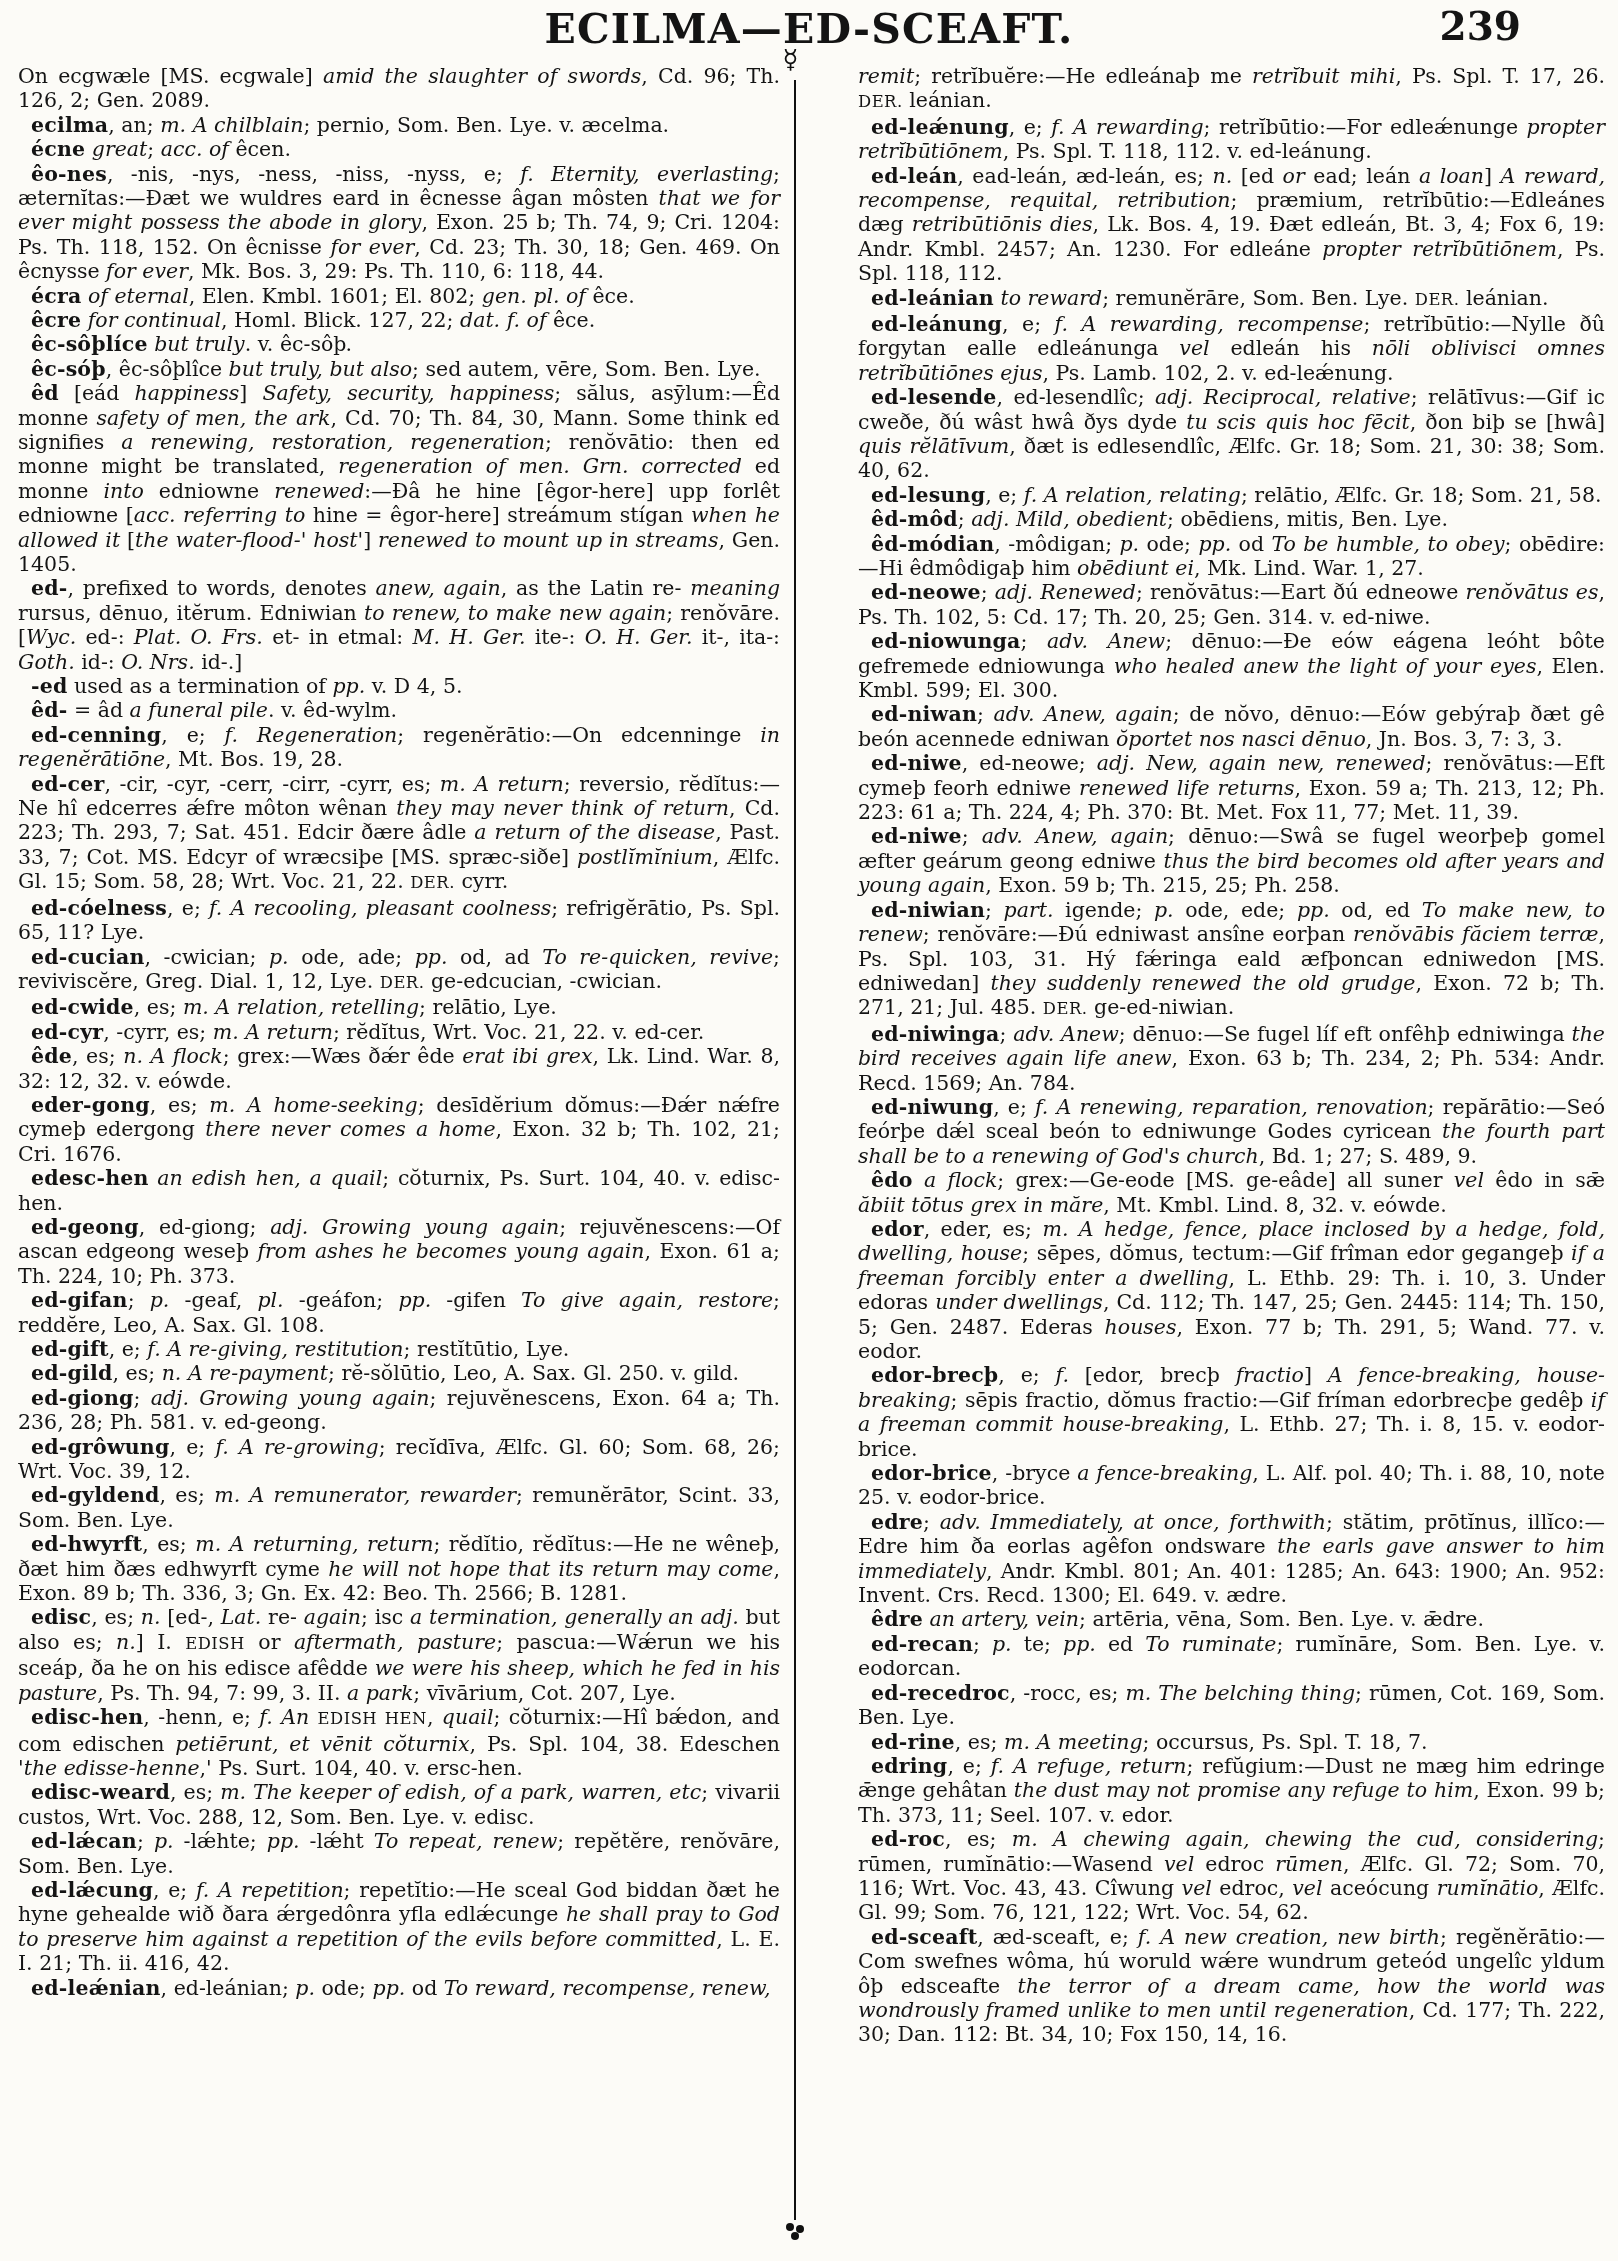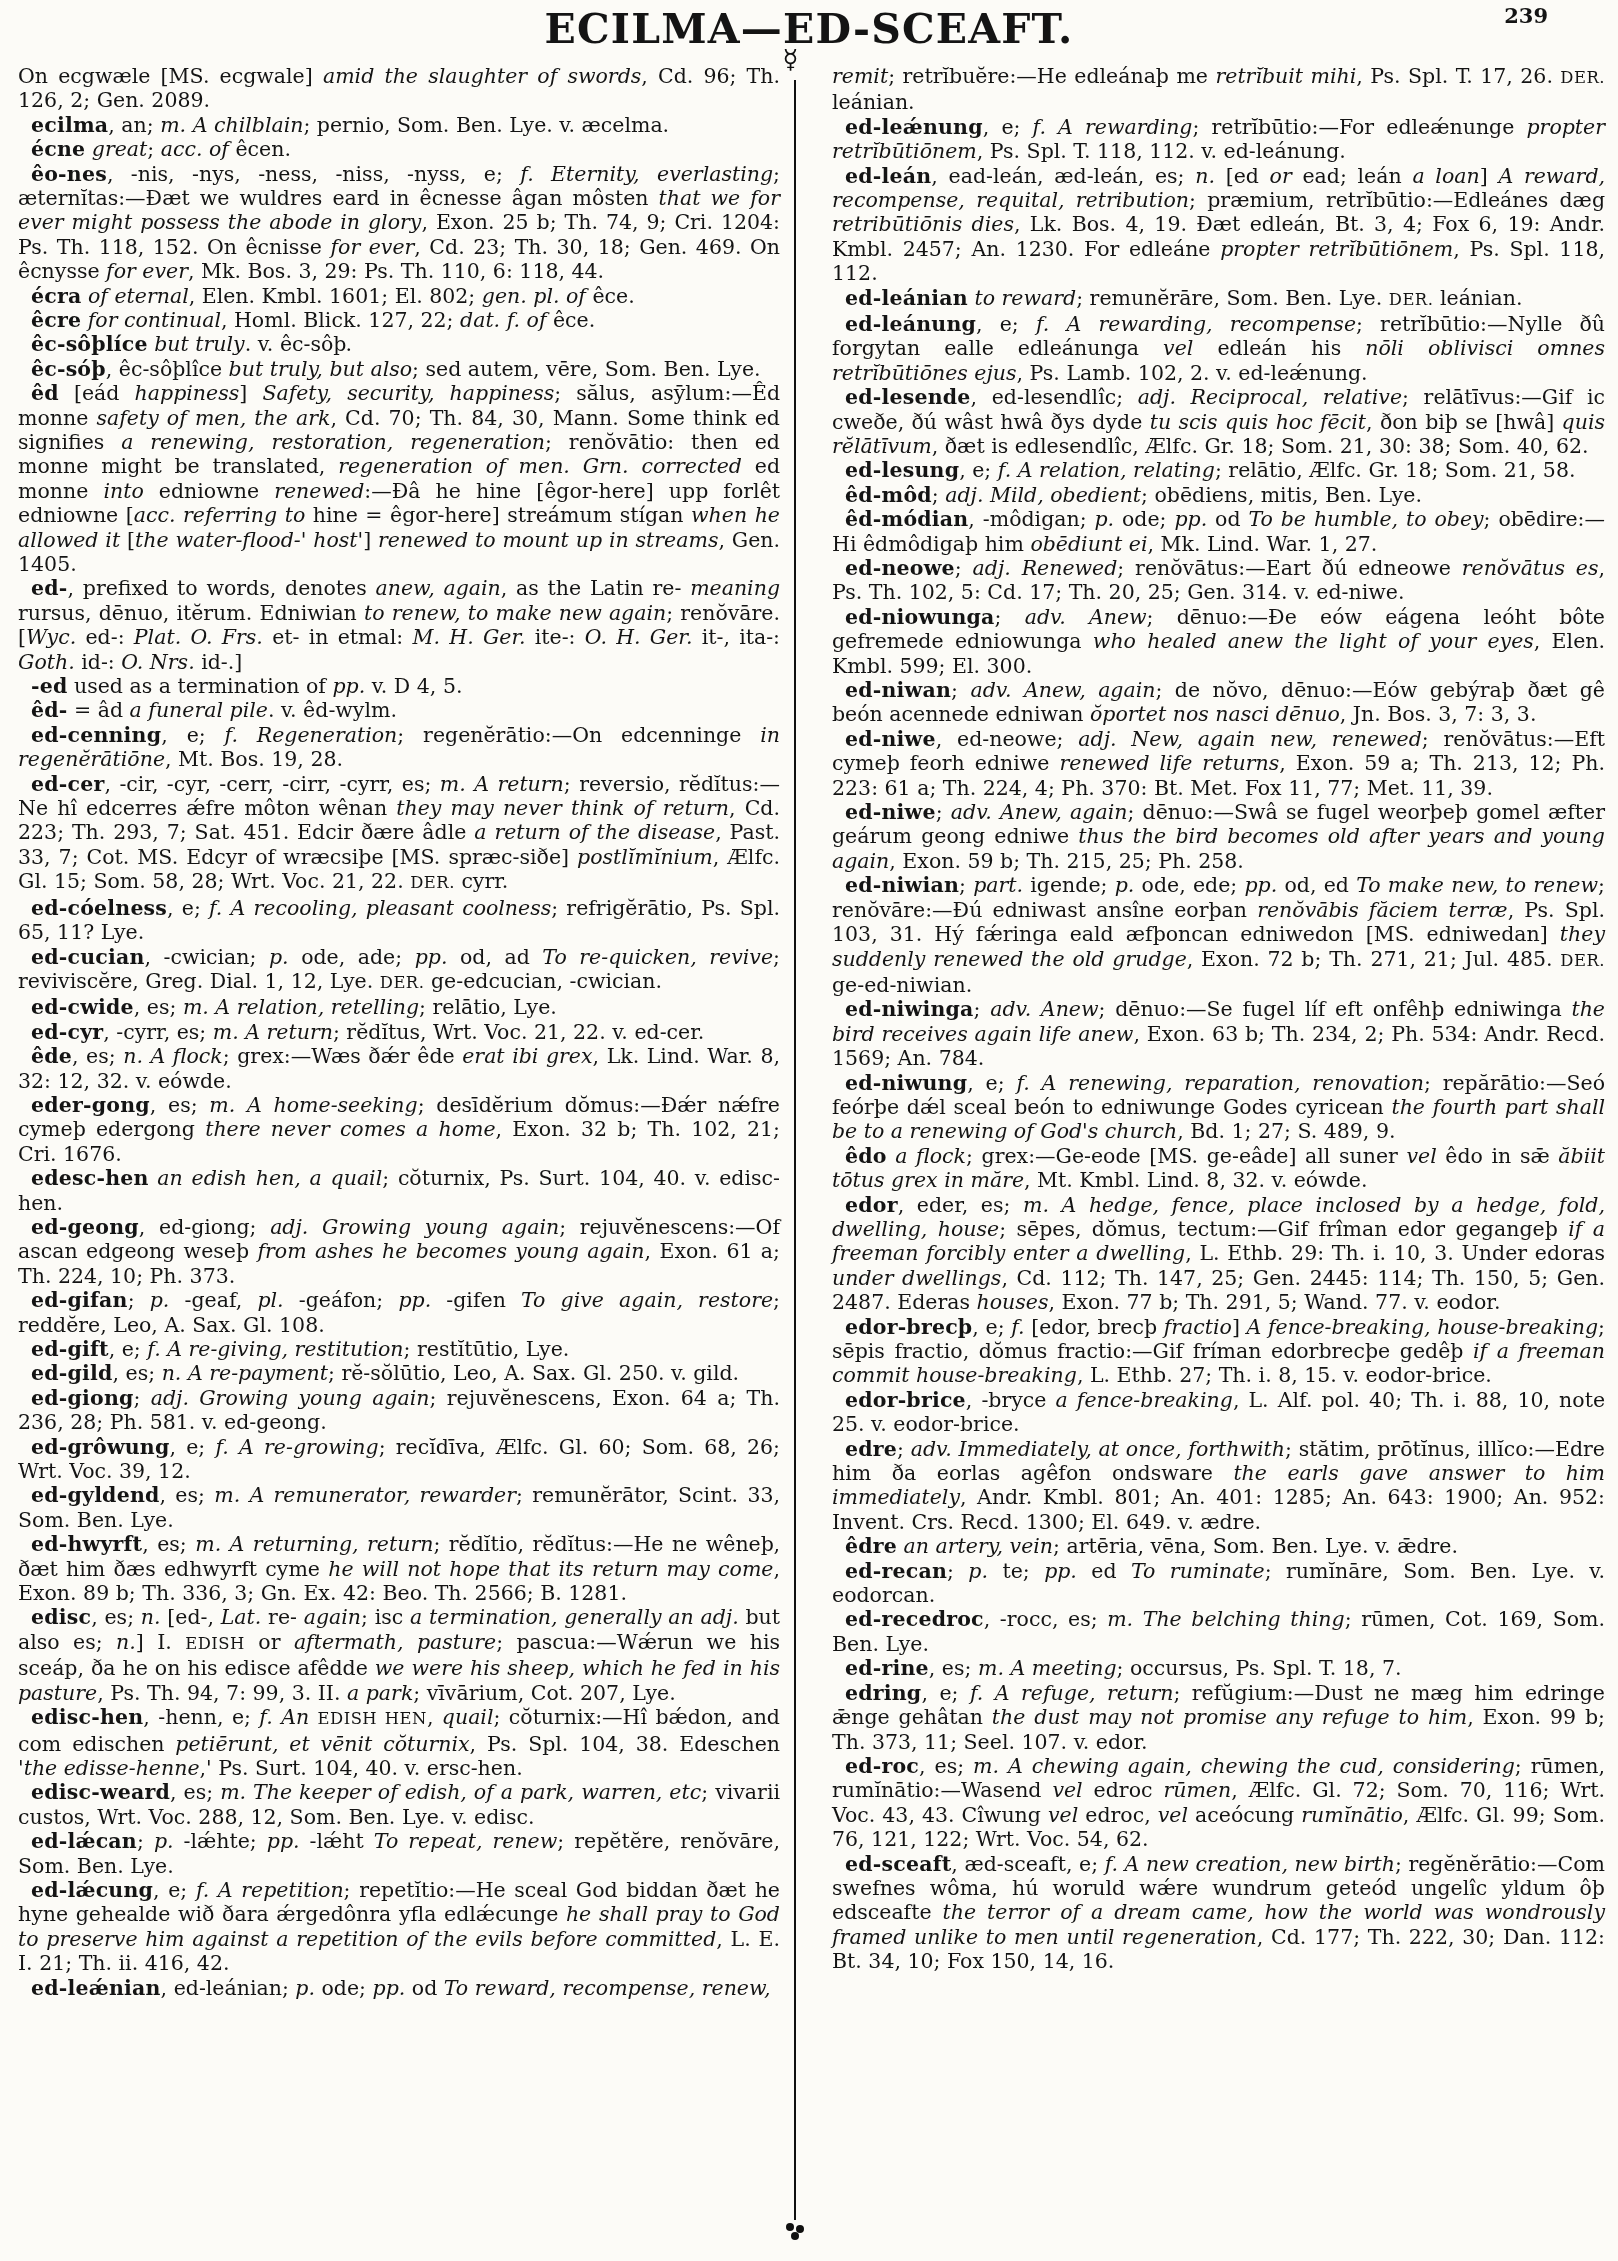--- a/index.html
+++ b/index.html
@@ -17,36 +17,36 @@
     position: absolute;
     top: 4.9px; left: 0; right: 0;
     text-align: center;
     font-size: 41px;
     font-weight: bold;
     letter-spacing: 1.2px;
   }
   .page-number {
     position: absolute;
     top: 3.3px;
-    right: 70px;
-    font-size: 21px;
+    right: 97px;
+    font-size: 39px;
     font-weight: bold;
   }
   .columns {
     display: flex;
     padding: 4.9px 13px 0 18px;
     box-sizing: border-box;
     width: 100%;
   }
   .col { 
     font-size: 20.5px;
     line-height: 24.4px;
     text-align: justify;
   }
-  .col-left  { width: 762px; margin-right: 24px; }
+  .col-left  { width: 762px; margin-right: 50px; }
   .col-right { flex: 1; margin-left: 28px; }
   .entry { margin: 0; text-indent: 13px; }
   .entry.cont { text-indent: 0; }
   .hw { font-weight: bold; letter-spacing: 0.2px; }
   .it { font-style: italic; }
   .sc { font-size: 0.8em; letter-spacing: 0.5px; }
   .divider-rule {
     position: absolute;
     left: 794px;
     top: 80px;

